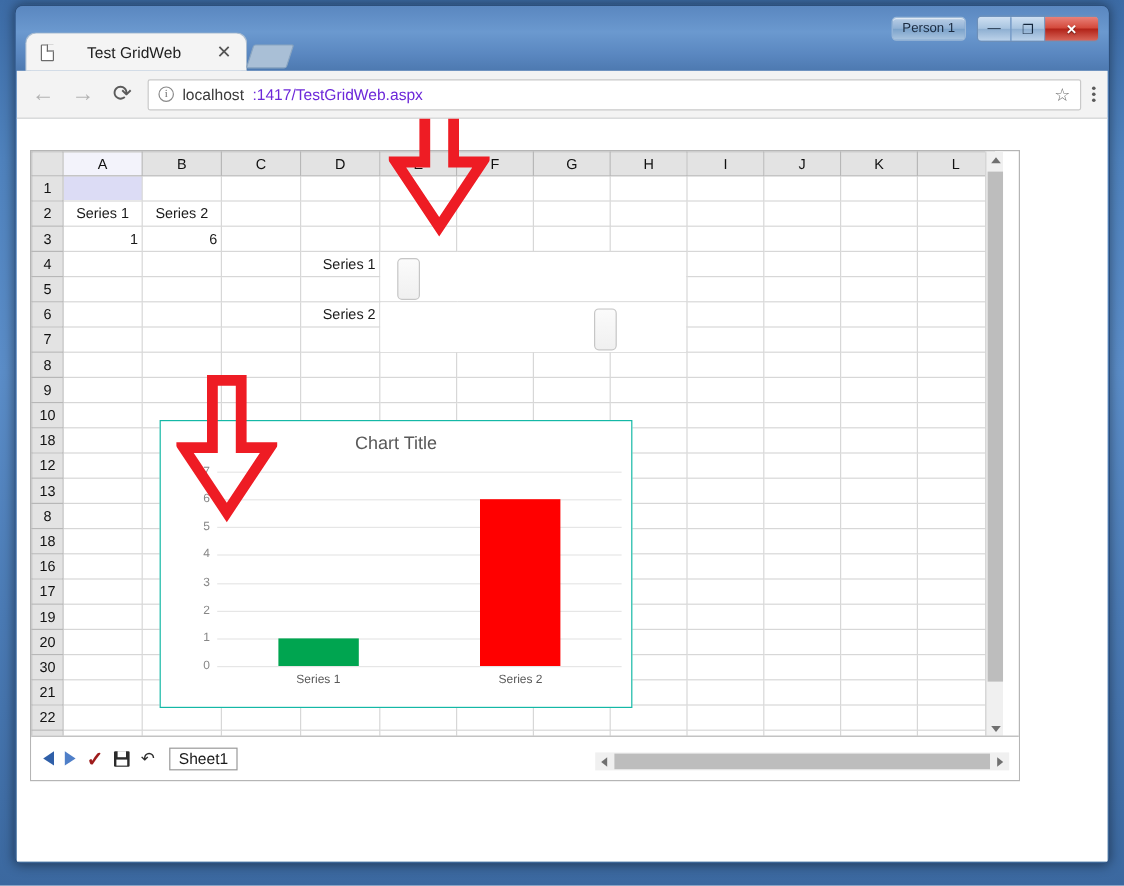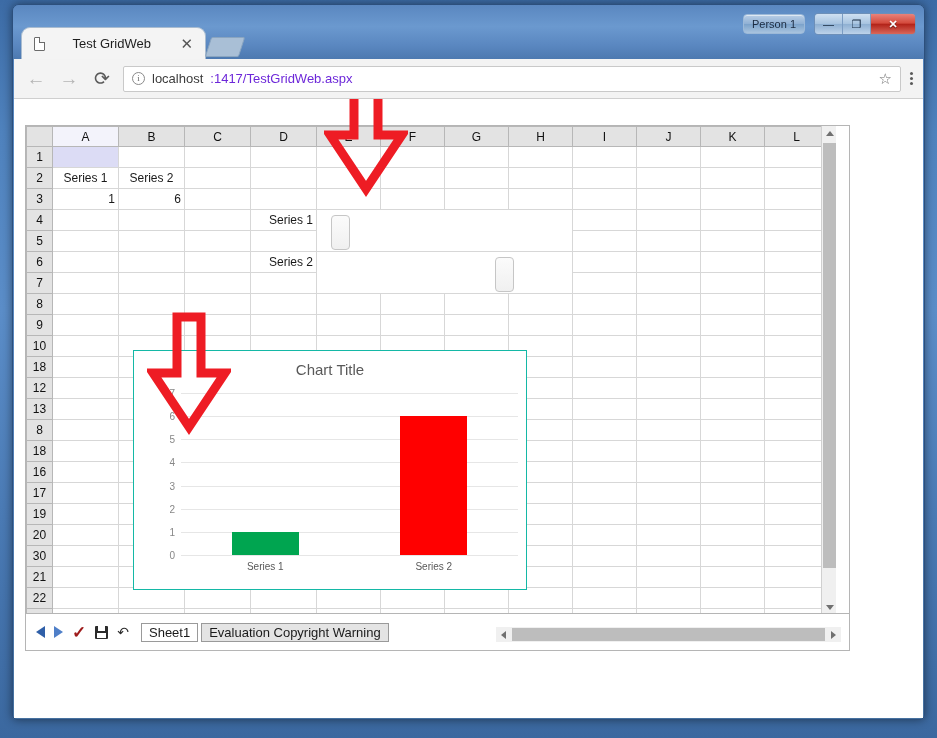--- a/index.html
+++ b/index.html
@@ -774,21 +774,20 @@
       <div id="cmdbar">
         <div class="cmd-icons">
           <span class="nav-tri tri-left"></span>
           <span class="nav-tri tri-right"></span>
           <span class="check">✓</span>
           <span class="floppy"></span>
           <span class="undo">↶</span>
         </div>
         <div class="sheet-tabs">
           <div class="sheet-tab">Sheet1</div>
-          <div class="sheet-tab warn">Evaluation Copyright Warning</div>
         </div>
         <div id="hscroll">
           <div class="hs-btn">
               <span class="tri-l-sm"></span>
             </div>
           <div id="hthumb" style="flex:1 1 auto"></div>
           <div class="hs-btn">
               <span class="tri-r-sm"></span>
             </div>
         </div>

